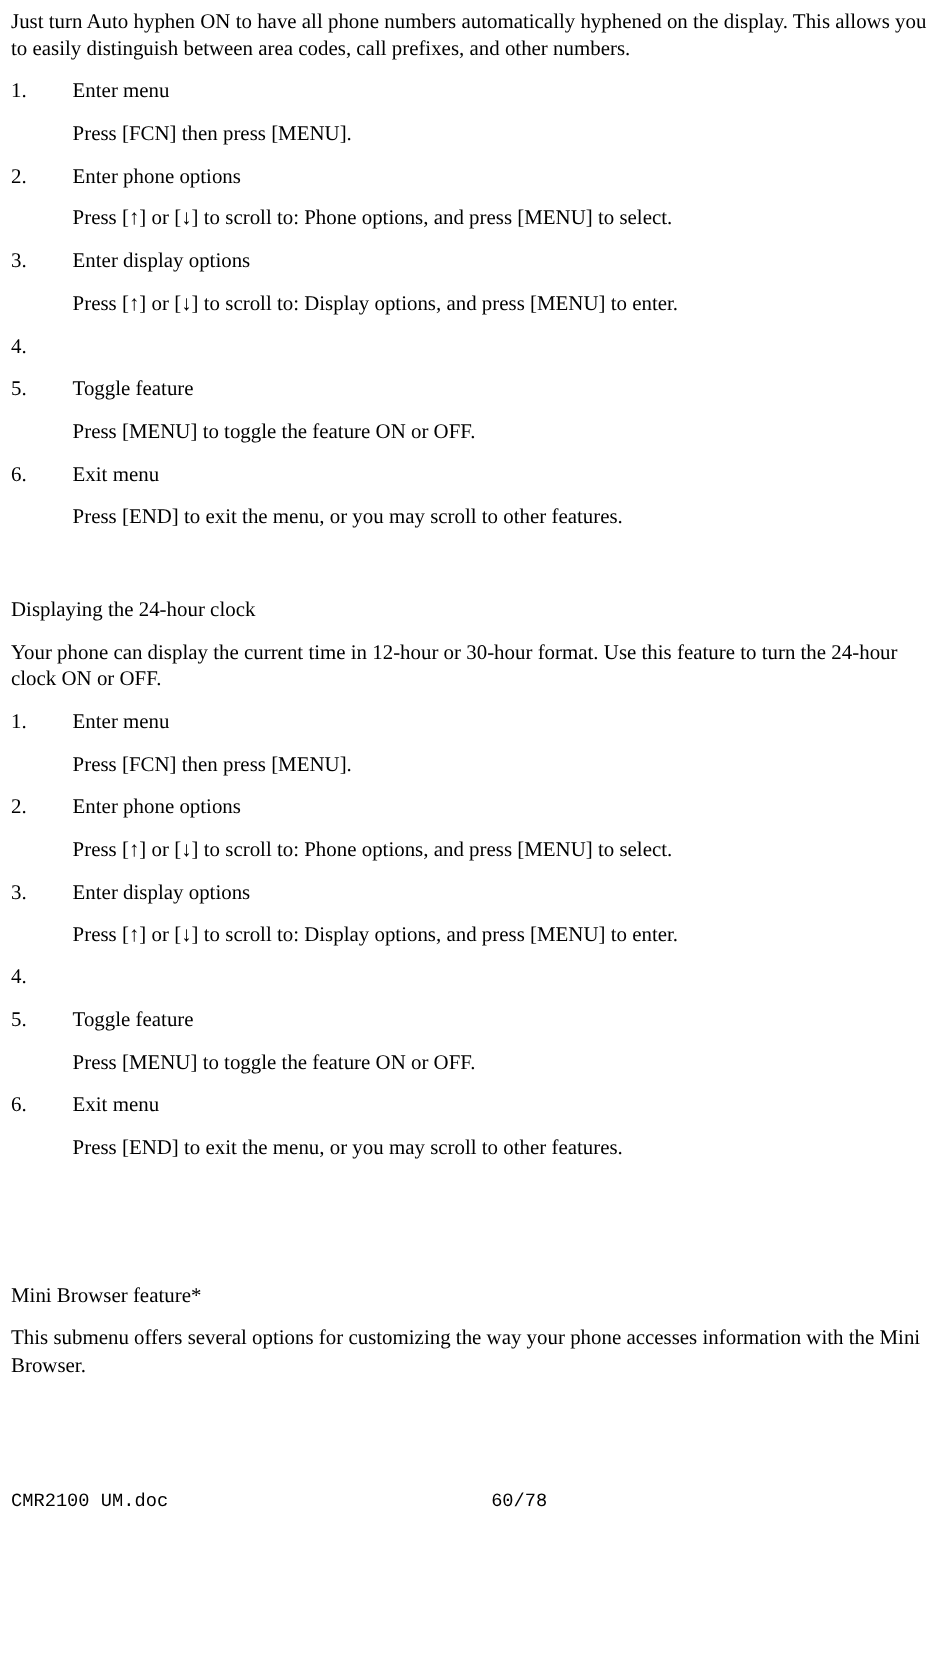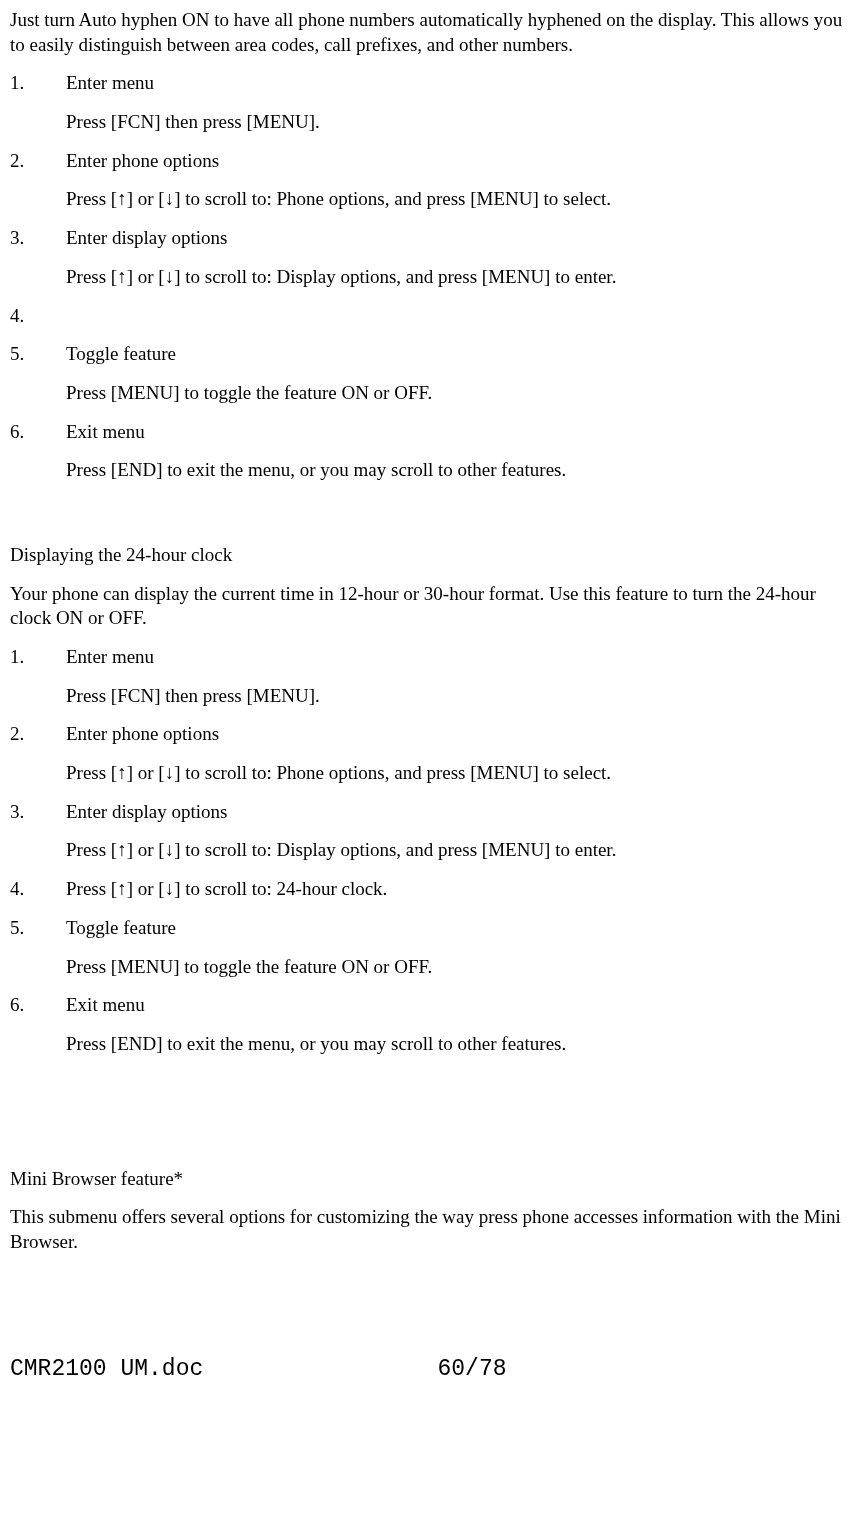--- a/index.html
+++ b/index.html
@@ -33,21 +33,21 @@
     }
     .section-heading {
       margin-top: 60px;
       margin-bottom: 14px;
     }
     .section-heading.large-gap {
       margin-top: 110px;
     }
     .footer {
       font-family: "Courier New", Courier, monospace;
-      font-size: 23px;
+      font-size: 17px;
       position: relative;
       margin-top: 100px;
     }
     .footer-left {
       display: inline-block;
     }
     .footer-center {
       position: absolute;
       left: 50%;
       transform: translateX(-50%);
@@ -120,37 +120,36 @@
 <div class="step-row">
   <div class="step-num">3.</div>
   <div class="step-body">
     <div class="step-title">Enter display options</div>
     <div>Press [↑] or [↓] to scroll to: Display options, and press [MENU] to enter.</div>
   </div>
 </div>
 <div class="step-row">
   <div class="step-num">4.</div>
   <div class="step-body">
-    <div>Press [↑] or [↓] to scroll to: 24-hour clock.</div>
   </div>
 </div>
 <div class="step-row">
   <div class="step-num">5.</div>
   <div class="step-body">
     <div class="step-title">Toggle feature</div>
     <div>Press [MENU] to toggle the feature ON or OFF.</div>
   </div>
 </div>
 <div class="step-row">
   <div class="step-num">6.</div>
   <div class="step-body">
     <div class="step-title">Exit menu</div>
     <div>Press [END] to exit the menu, or you may scroll to other features.</div>
   </div>
 </div>
 
 <div class="section-heading large-gap">Mini Browser feature*</div>
-<div class="intro">This submenu offers several options for customizing the way press phone accesses information with the Mini Browser.</div>
+<div class="intro">This submenu offers several options for customizing the way your phone accesses information with the Mini Browser.</div>
 
 <div class="footer">
   <span class="footer-left">CMR2100 UM.doc</span>
   <span class="footer-center">60/78</span>
 </div>
 
 </body></html>

